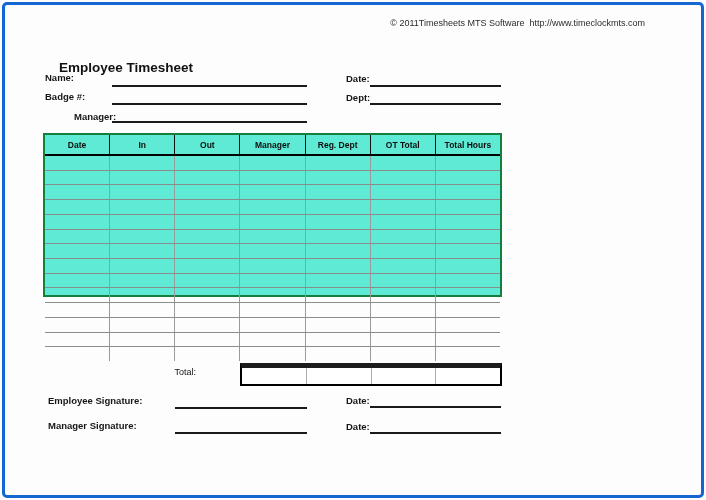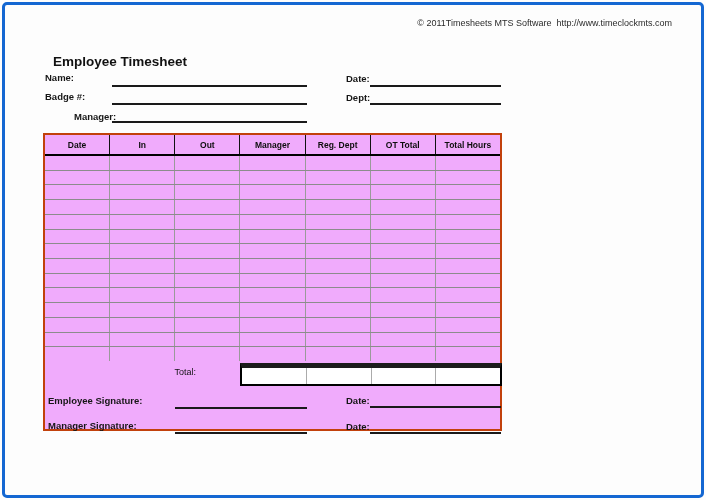--- a/index.html
+++ b/index.html
@@ -21,30 +21,30 @@
   .page-border {
     position: absolute;
     left: 2px; top: 2px; right: 2px; bottom: 2px;
     border: 3px solid #1467d2;
     border-radius: 5px;
     pointer-events: none;
   }
   .copyright {
     position: absolute;
     top: 18px;
-    right: 34px;
+    right: 61px;
     font-size: 9px;
     color: #2b2b2b;
     white-space: pre;
   }
   .title {
     position: absolute;
     left: 45px;
     top: 46px;
-    margin: 8px;
+    margin: 14px;
     font-size: 13.5px;
     font-weight: bold;
     color: #111111;
   }
   .lbl {
     position: absolute;
     font-size: 9.5px;
     font-weight: bold;
     color: #161616;
     white-space: nowrap;
@@ -53,24 +53,24 @@
     position: absolute;
     height: 0;
     border-bottom: 2px solid #1a1a1a;
   }
   
   .tbl {
     position: absolute;
     left: 43px;
     top: 133px;
     width: 459px;
-    height: 298px;
-    border: 2px solid #c2410c;
+    height: 164px;
+    border: 2px solid #15803d;
     box-sizing: border-box;
-    background: #f0abfc;
+    background: #5eead4;
   }
   .t-head {
     display: flex;
     height: 19px;
     border-bottom: 2px solid #000000;
   }
   .t-head .t-hcell {
     flex: 1;
     display: flex;
     align-items: center;

